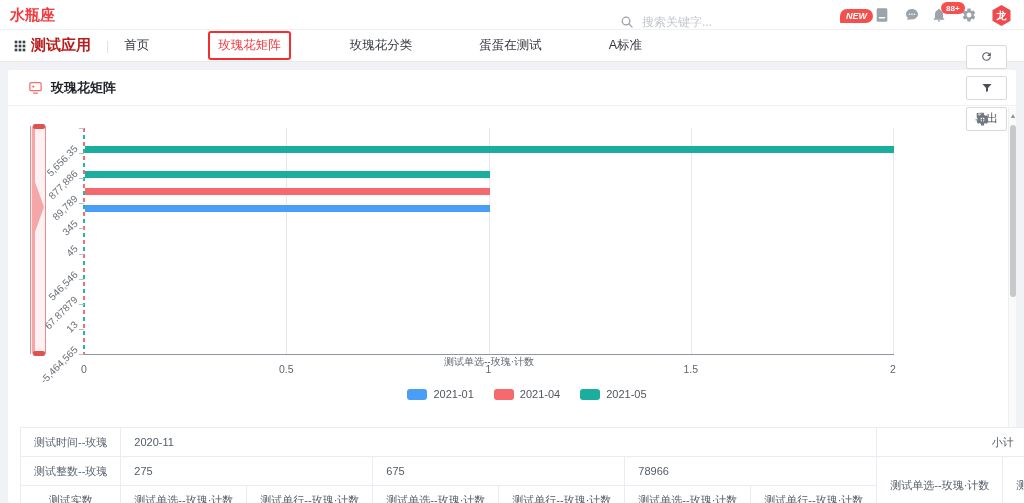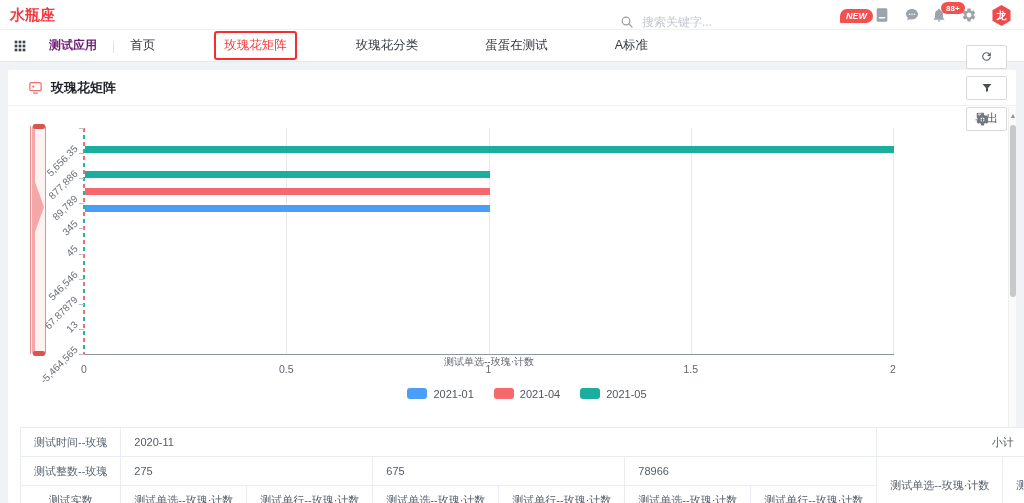--- a/index.html
+++ b/index.html
@@ -20,21 +20,21 @@
     border-radius:7px 7px 7px 1px; }
   #notif-badge { left:941px; top:2px; height:12px; padding:0 5px; font-size:8px; border-radius:7px; z-index:2; }
   #avatar { position:absolute; left:991px; top:5px; width:21px; height:21px; background:#EF4B4F;
     clip-path:polygon(50% 0,93% 25%,93% 75%,50% 100%,7% 75%,7% 25%);
     color:#fff; font-size:10px; font-weight:bold; display:flex; align-items:center; justify-content:center; }
 
   
   #navbar { position:absolute; left:0; top:30px; width:1024px; height:32px; background:#fff;
     border-bottom:1px solid #e9e9e9; display:flex; align-items:center; padding-left:14px; }
   #grid-icon { width:12px; height:12px; flex:0 0 auto; }
-  #app-menu-label { font-size:12px; font-weight:bold; color:#701a75; margin-left:23px; }
+  #app-menu-label { font-size:15px; font-weight:bold; color:#b91c1c; margin-left:5px; }
   #nav-divider { color:#e0e0e0; margin:0 15px; font-size:12px; }
   .tab { font-size:12.5px; color:#34383e; margin-right:25px; padding:4px 0; cursor:pointer; white-space:nowrap; }
   .tab.active { color:#F5383D; }
   .tab.annotated { border:2px solid #F72C2F; border-radius:3px; padding:4px 8px; margin-left:-8px; margin-right:17px; }
 
   
   #card { position:absolute; left:8px; top:70px; width:1008px; height:433px; background:#fff; border-radius:2px; }
   #card-header { position:absolute; left:0; top:0; width:100%; height:36px; border-bottom:1px solid #f0f0f0;
     display:flex; align-items:center; padding:0 9px 0 20px; }
   #panel-title { font-size:13px; font-weight:bold; color:#1f2329; margin-left:8px; }
@@ -61,21 +61,21 @@
   #xaxis-name { position:absolute; top:355px; width:200px; text-align:center; font-size:10px; color:#5f6670; }
   .bar { position:absolute; left:85px; height:7px; }
 
   
   #datazoom { position:absolute; left:30px; top:126px; width:16px; height:228px;
     background:rgba(245,166,166,0.16); border-left:1px solid #ED8C8C; border-right:1px solid #ED8C8C; pointer-events:auto; }
   .dz-handle { position:absolute; left:2px; width:12px; height:5px; background:#D9534F; border-radius:2px; }
 
   
   #legend { position:absolute; left:30px; top:388px; width:994px; display:flex; justify-content:center; gap:20px; pointer-events:auto; }
-  .legend-item { display:flex; align-items:flex-start; gap:6px; cursor:pointer; }
+  .legend-item { display:flex; align-items:flex-end; gap:6px; cursor:pointer; }
   .legend-swatch { width:20px; height:11px; border-radius:3px; }
   .legend-label { font-size:11px; color:#51565d; }
 
   
   #data-table { position:absolute; left:20px; top:427px; width:990px; border-collapse:collapse;
     font-size:11px; color:#525b65; background:#fff; }
   #data-table td { border:1px solid #e9edf3; height:29px; padding:0 13px; white-space:nowrap; overflow:hidden; }
   td.label { text-align:right; color:#5a6470; }
   td.value { text-align:left; }
   td.center, td.label-center { text-align:center; }

